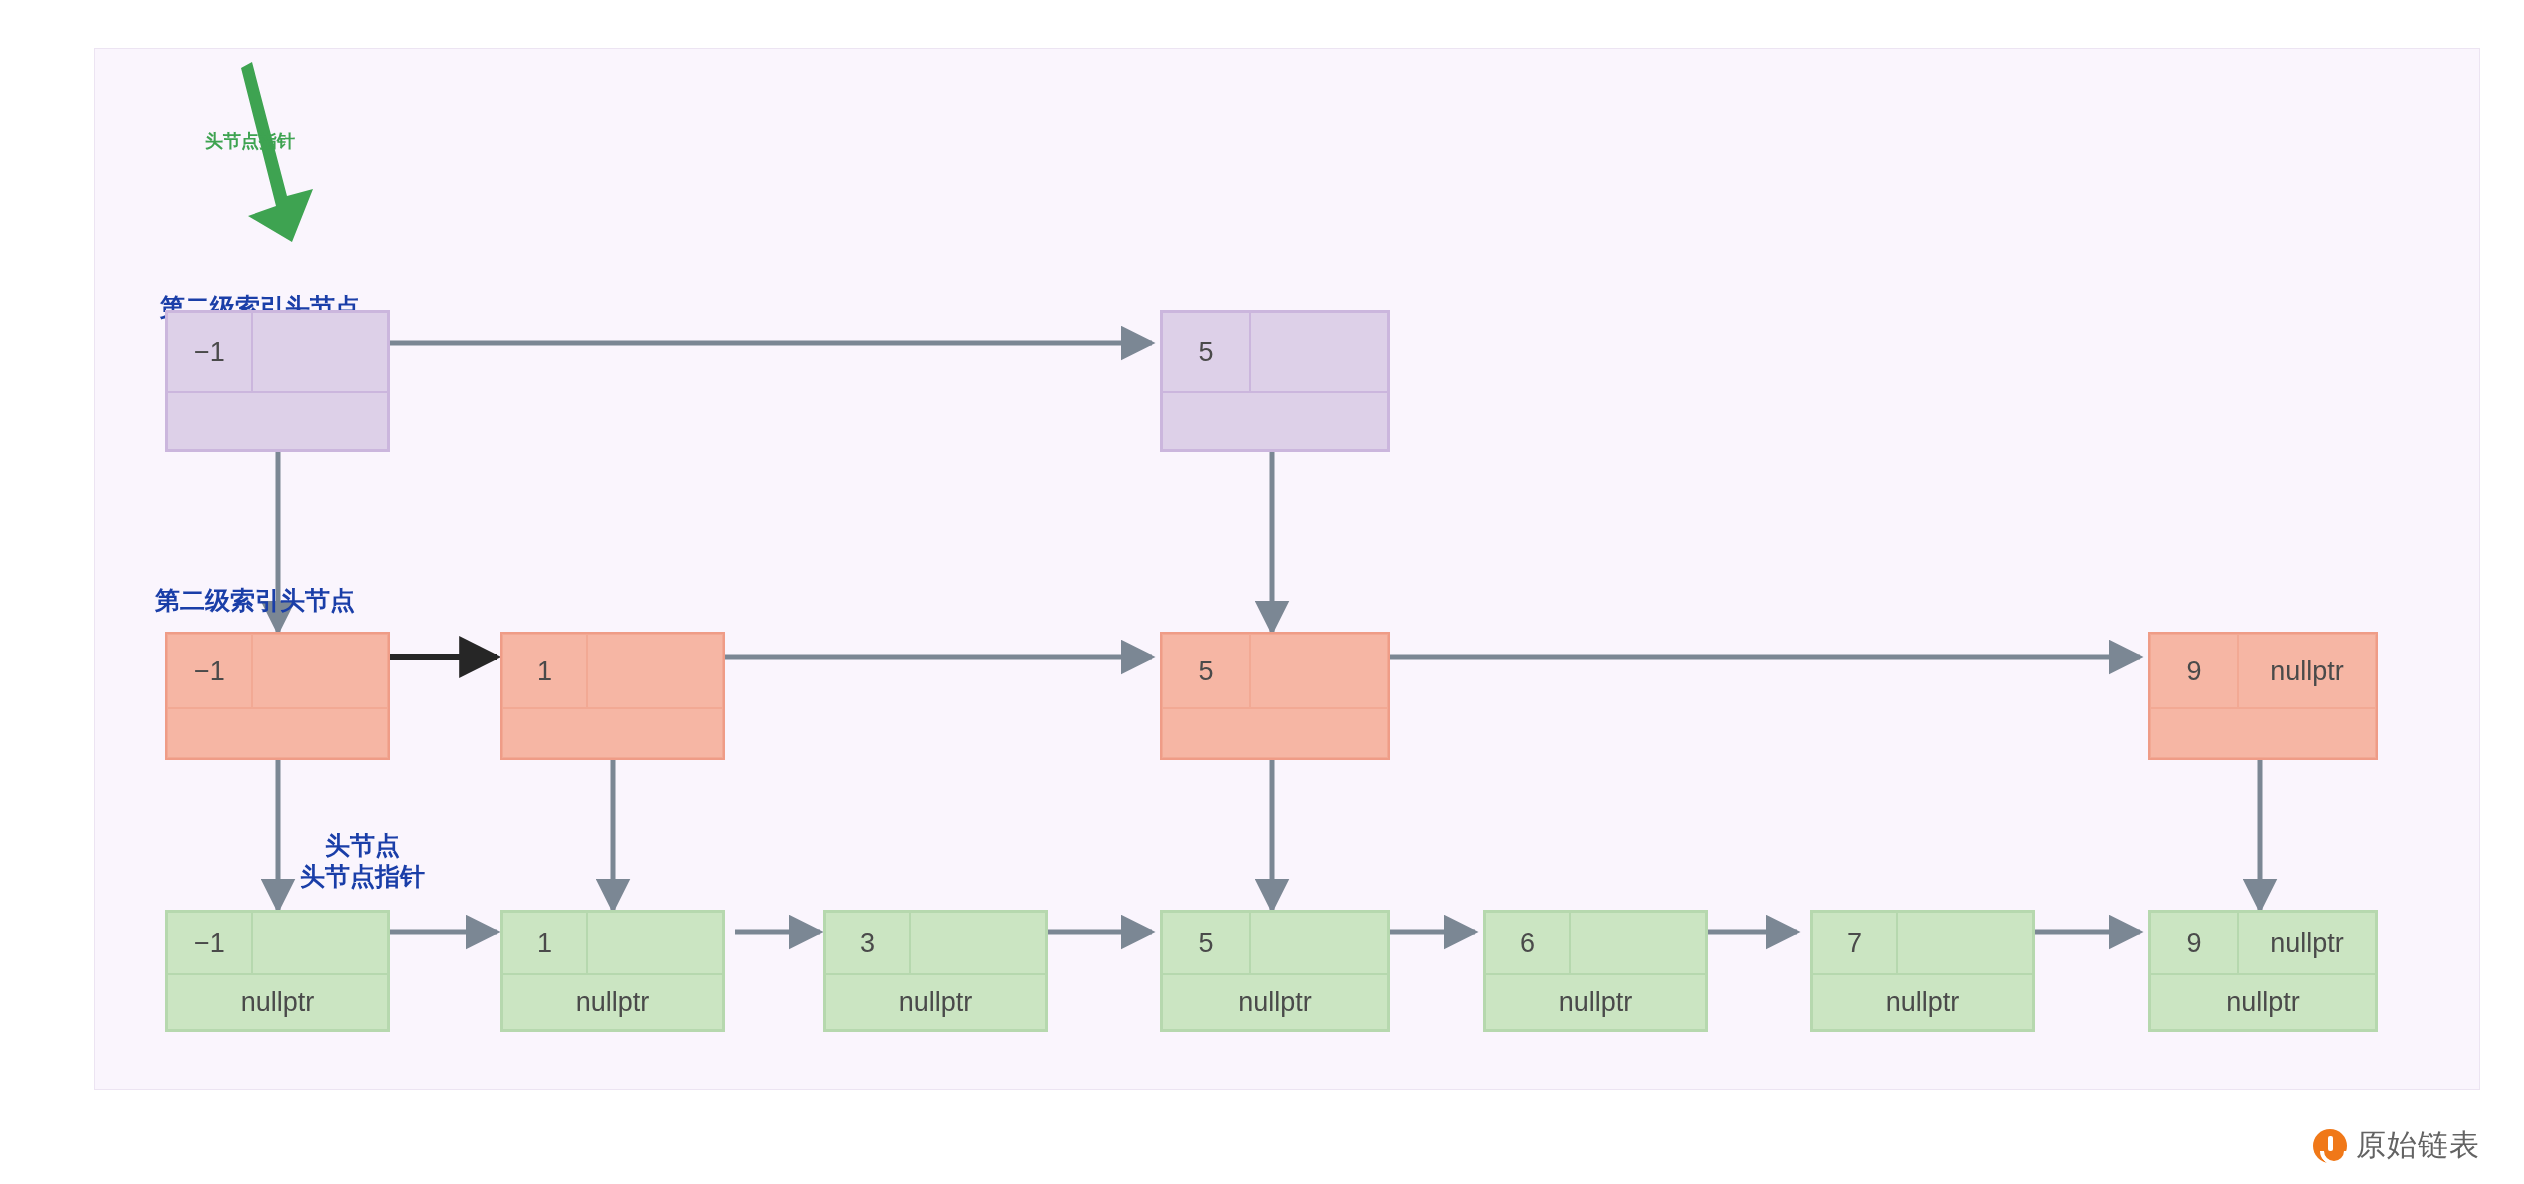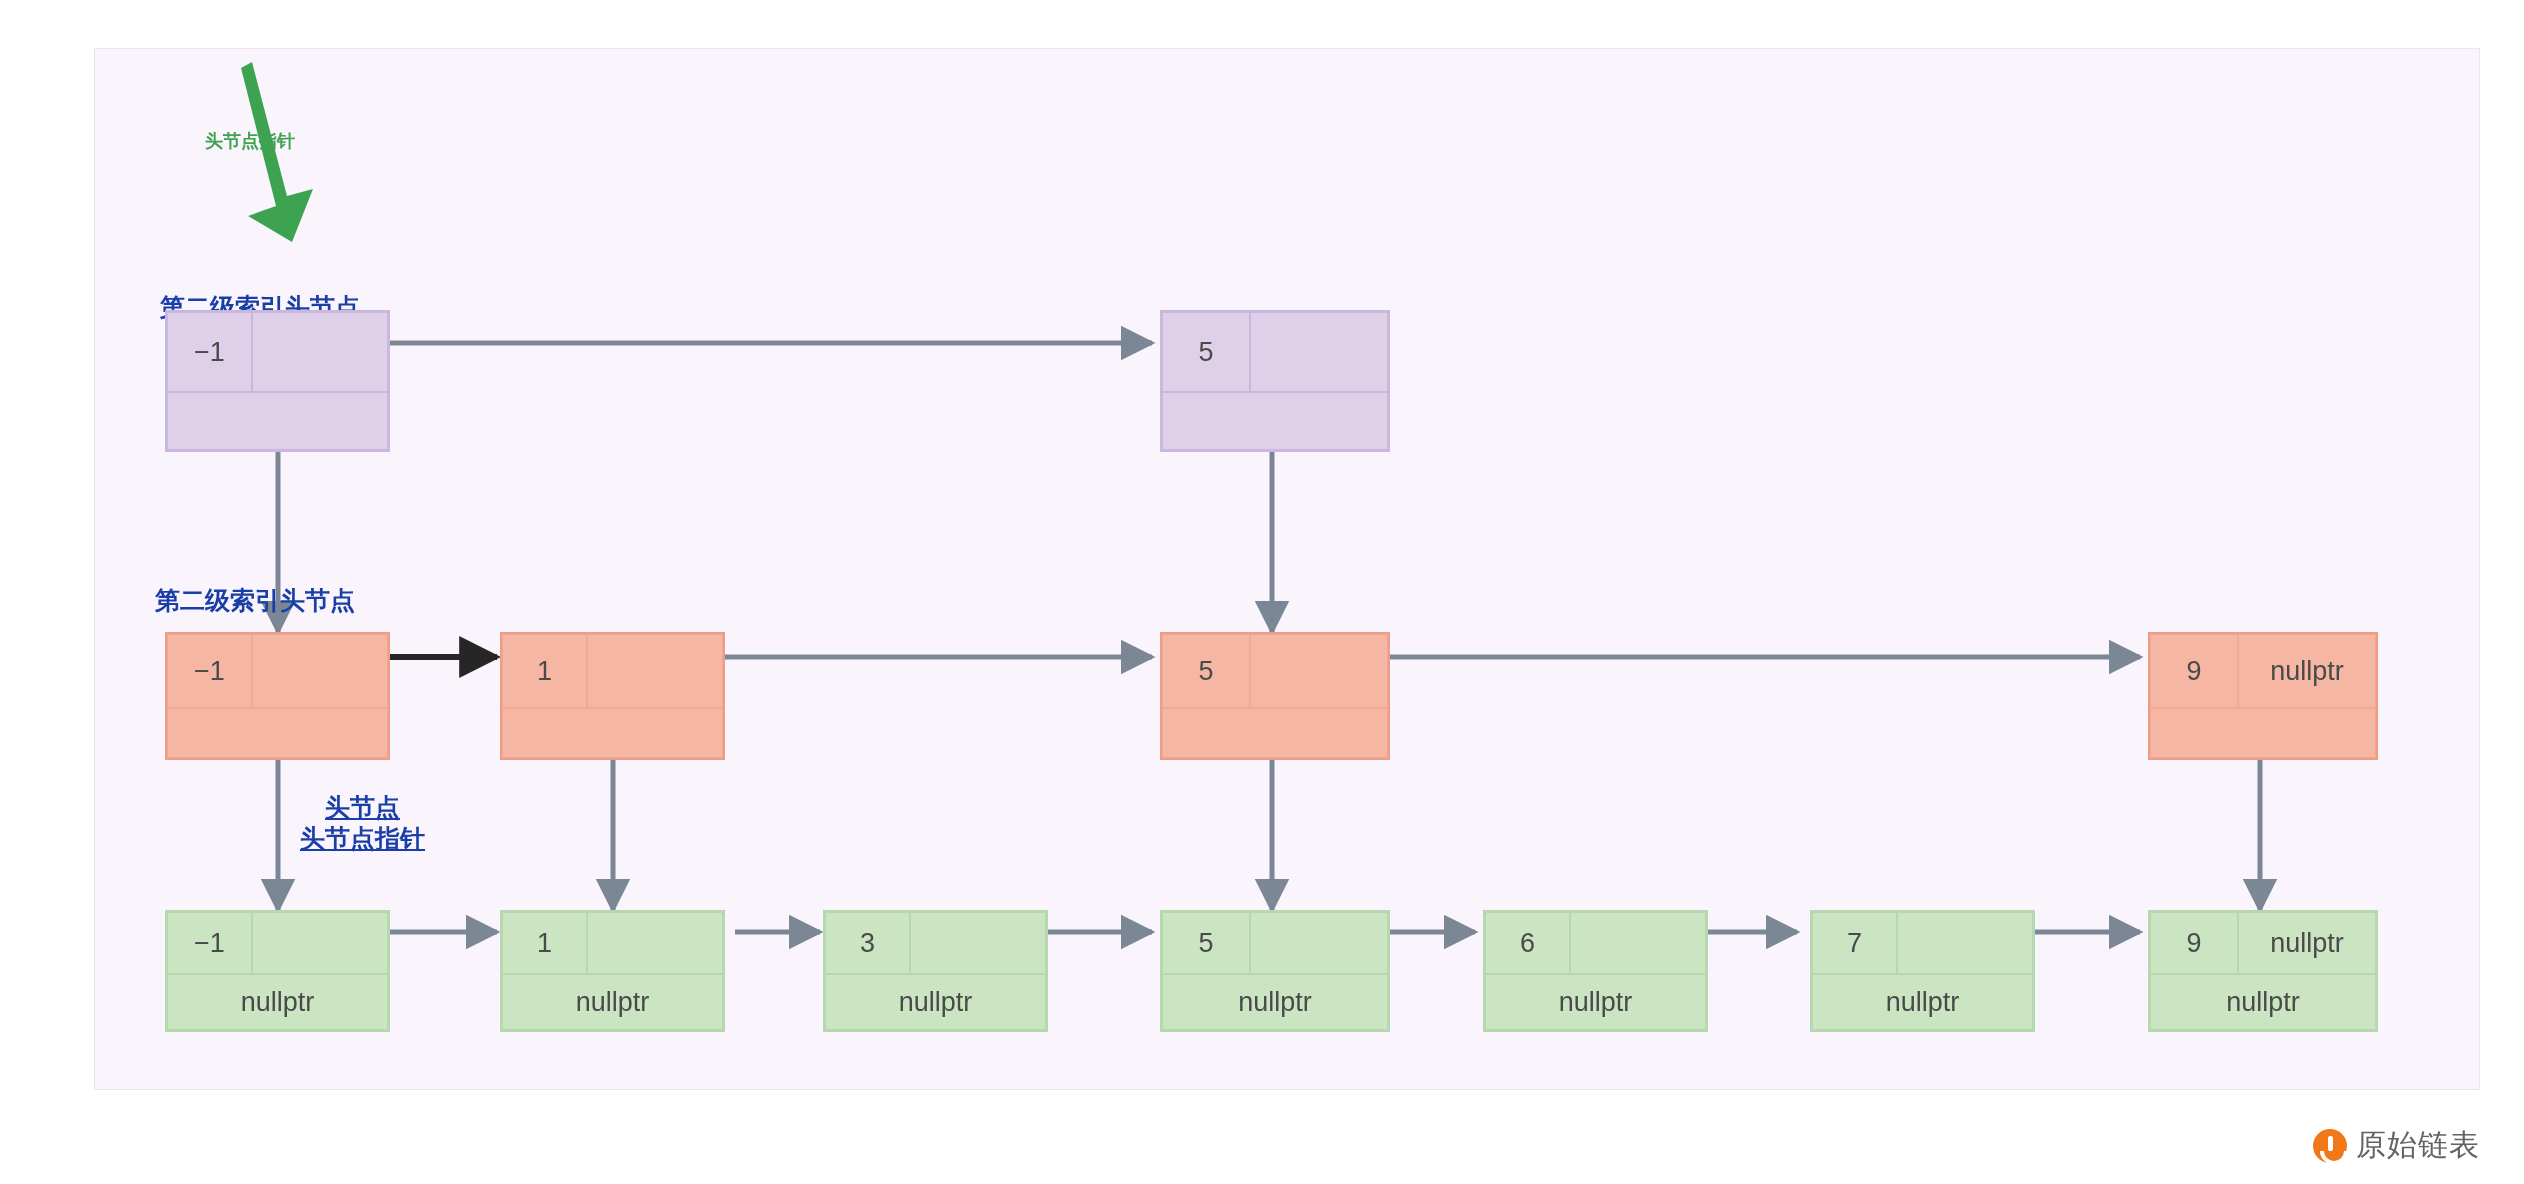--- a/index.html
+++ b/index.html
@@ -114,21 +114,21 @@
   <line x1="1648" y1="932" x2="1797" y2="932" stroke="#7b8794" stroke-width="5" marker-end="url(#ahGray)"></line>
   <line x1="1973" y1="932" x2="2140" y2="932" stroke="#7b8794" stroke-width="5" marker-end="url(#ahGray)"></line>
 </svg>
 
 <div class="lbl lbl-green" style="left:205px;top:130px;">头节点指针</div>
 
 <div class="lbl lbl-blue" style="left:160px;top:268px;margin-top:24px;">第二级索引头节点</div>
 
 <div class="lbl lbl-blue" style="left:155px;top:585px;">第二级索引头节点</div>
 
-<div class="lbl lbl-blue center" style="left:300px;top:792px;text-decoration:underline;">
+<div class="lbl lbl-blue center" style="left:300px;top:830px;">
   <div>头节点</div>
   <div>头节点指针</div>
 </div>
 
 <div class="node n-purple" style="left:165px;top:310px;width:225px;height:142px;">
   <div class="top">
     <div class="cell" style="width:85px;height:80px;">−1</div>
     <div class="cell" style="width:136px;height:80px;"></div>
   </div>
   <div class="bottom" style="width:221px;height:58px;"></div>

